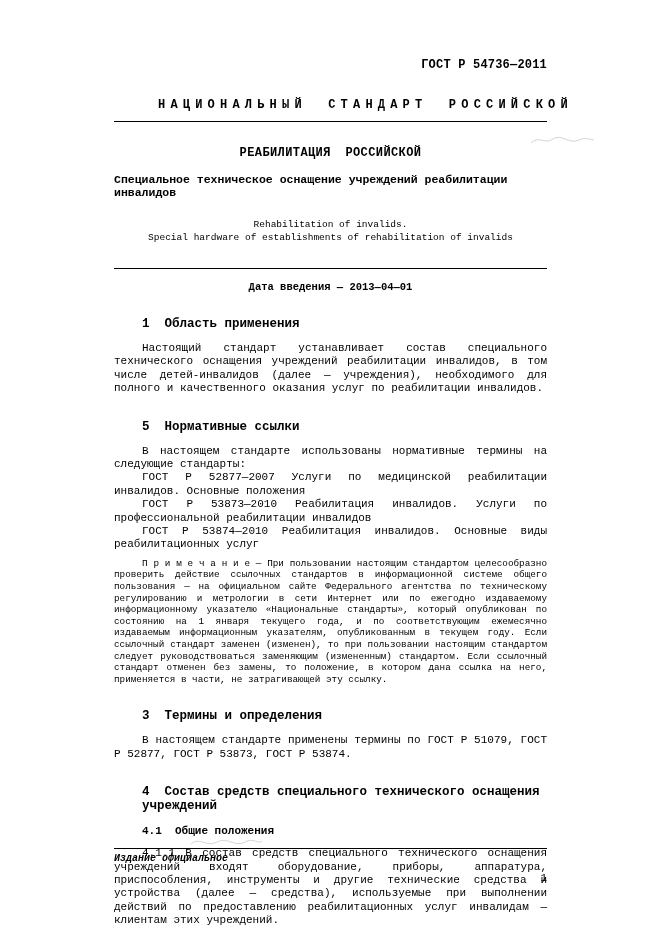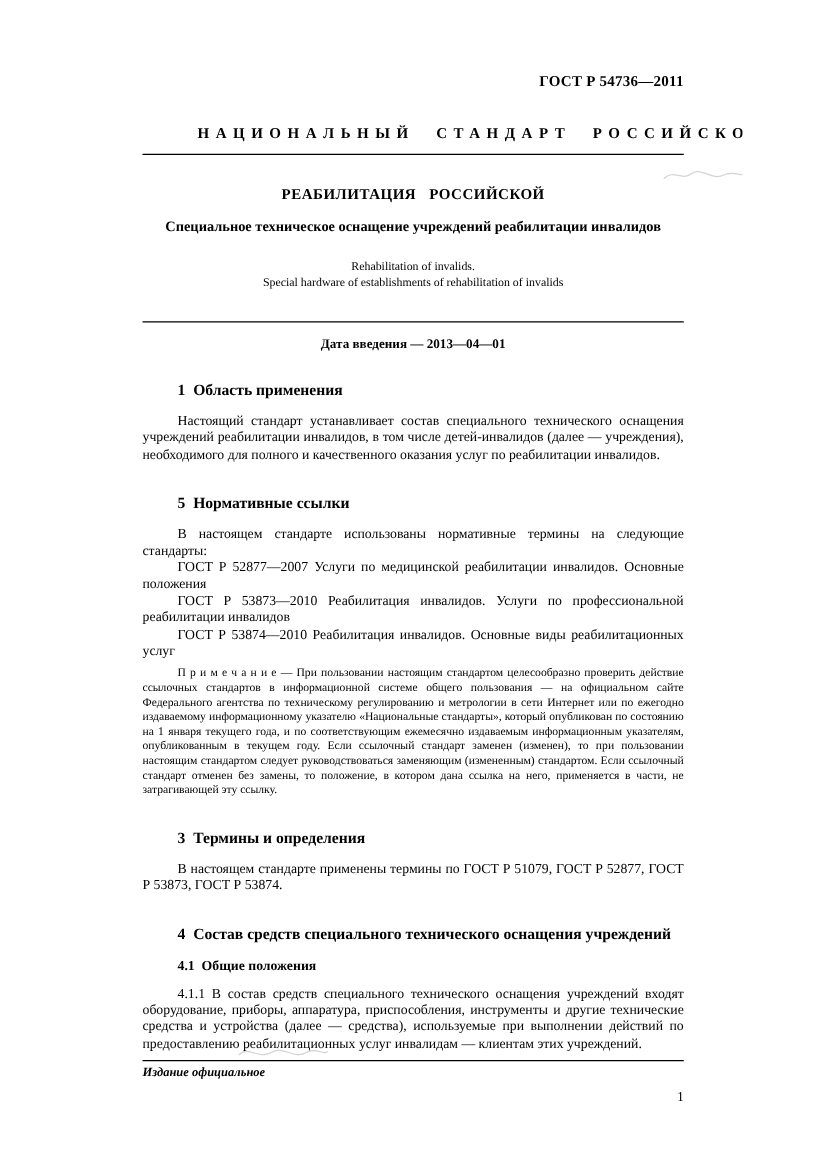--- a/index.html
+++ b/index.html
@@ -7,21 +7,21 @@
     padding: 0;
     background: #ffffff;
   }
   .page {
     position: relative;
     width: 527px;
     height: 936px;
     margin: 0 auto;
     background: #ffffff;
     color: #000000;
-    font-family: Liberation Serif, serif;
+    font-family: Liberation Mono, monospace;
     box-sizing: border-box;
     padding: 58px 47px 0 47px;
     overflow: hidden;
   }
   .doc-code {
     text-align: right;
     font-weight: bold;
     font-size: 12px;
     letter-spacing: 0.2px;
   }
@@ -45,21 +45,20 @@
   .title {
     margin-top: 24px;
     text-align: center;
     font-weight: bold;
     font-size: 12px;
     word-spacing: 7px;
     letter-spacing: 0.4px;
   }
   .subtitle {
     margin-top: 13px;
-    text-align: center;
     font-weight: bold;
     font-size: 11.5px;
   }
   .title-en {
     margin-top: 20px;
     text-align: center;
     font-size: 9.5px;
     line-height: 12.5px;
   }
   .date {

